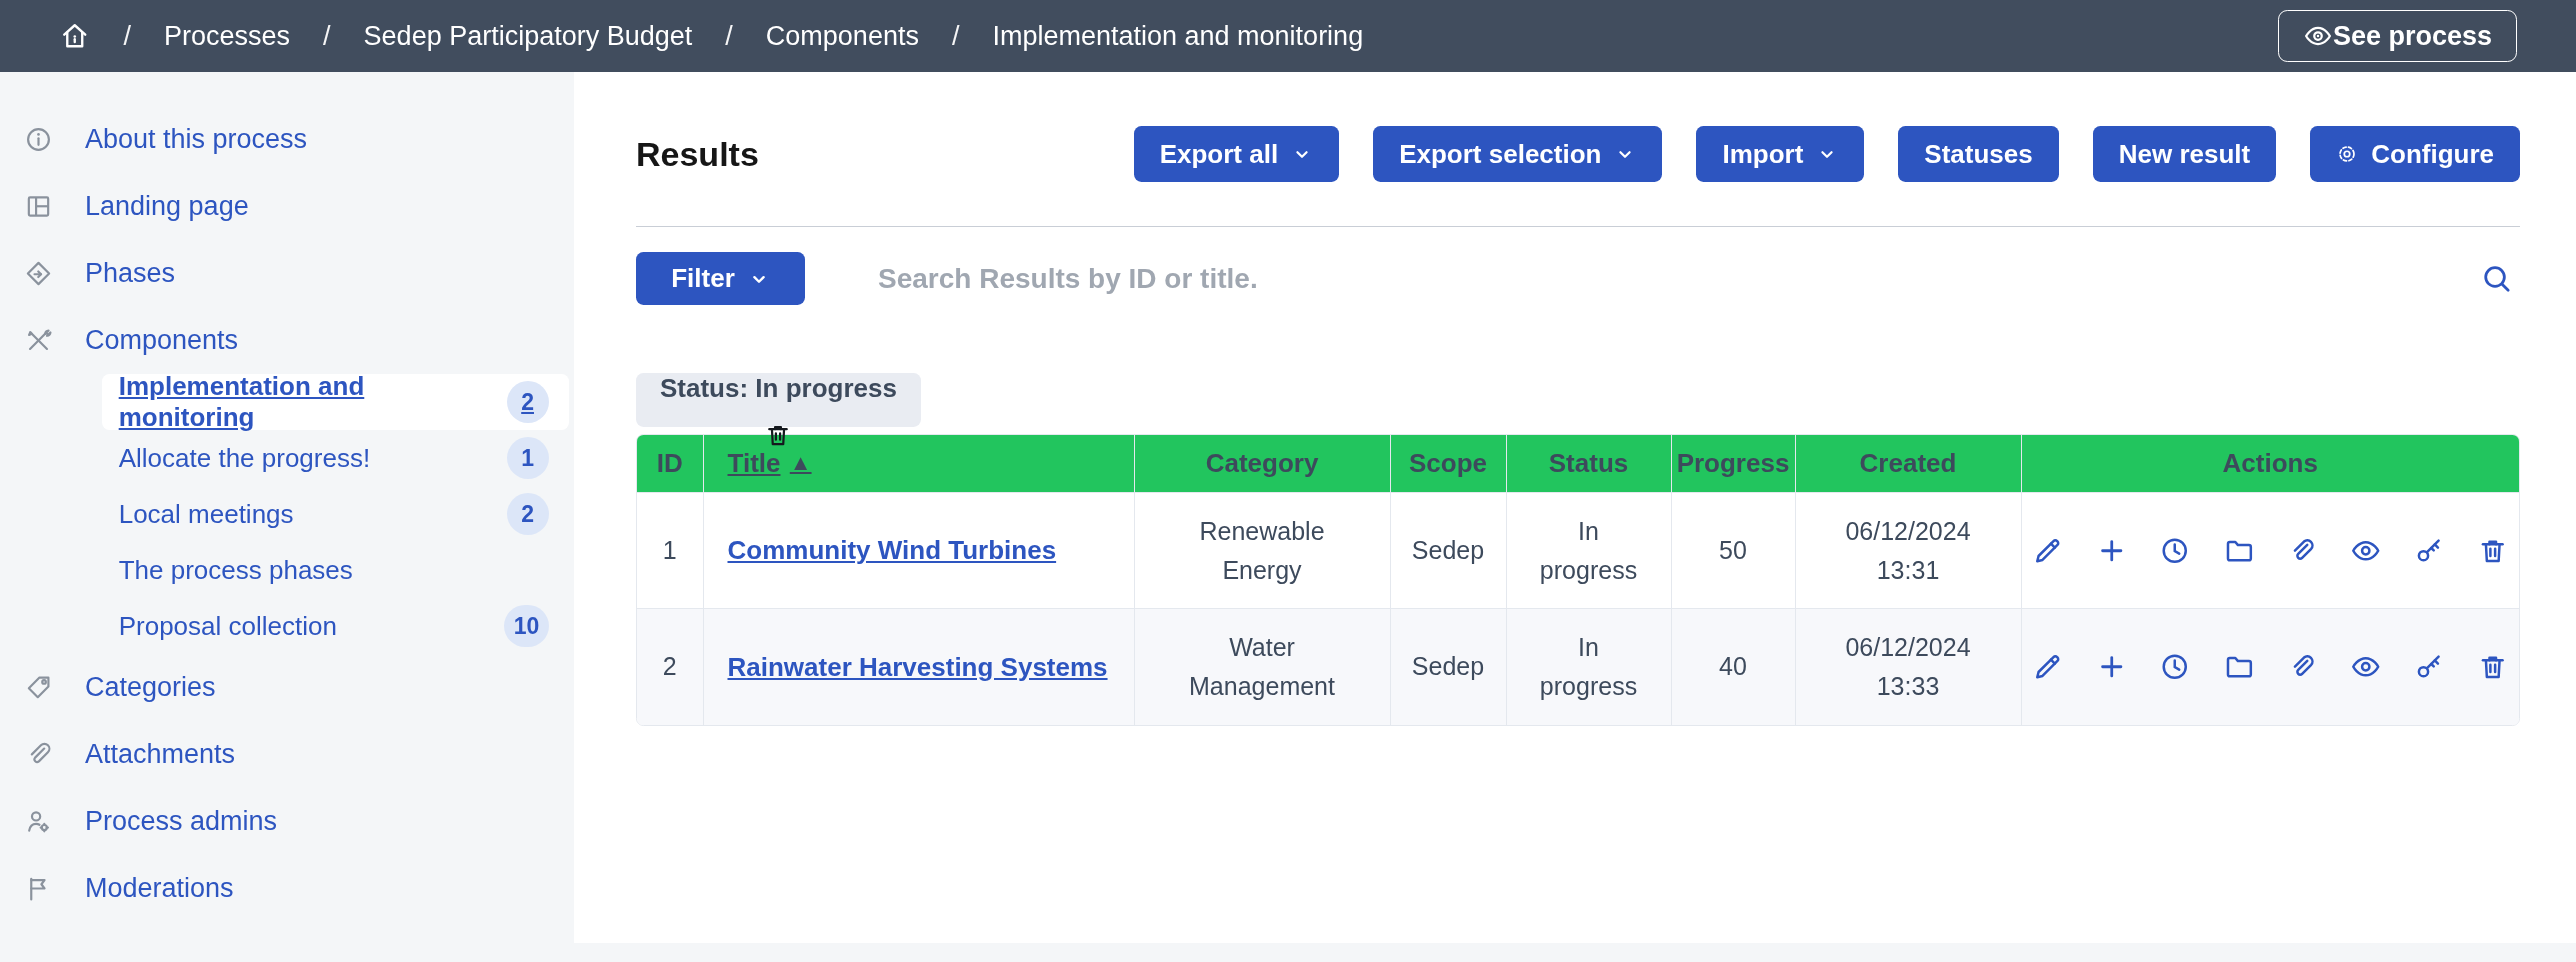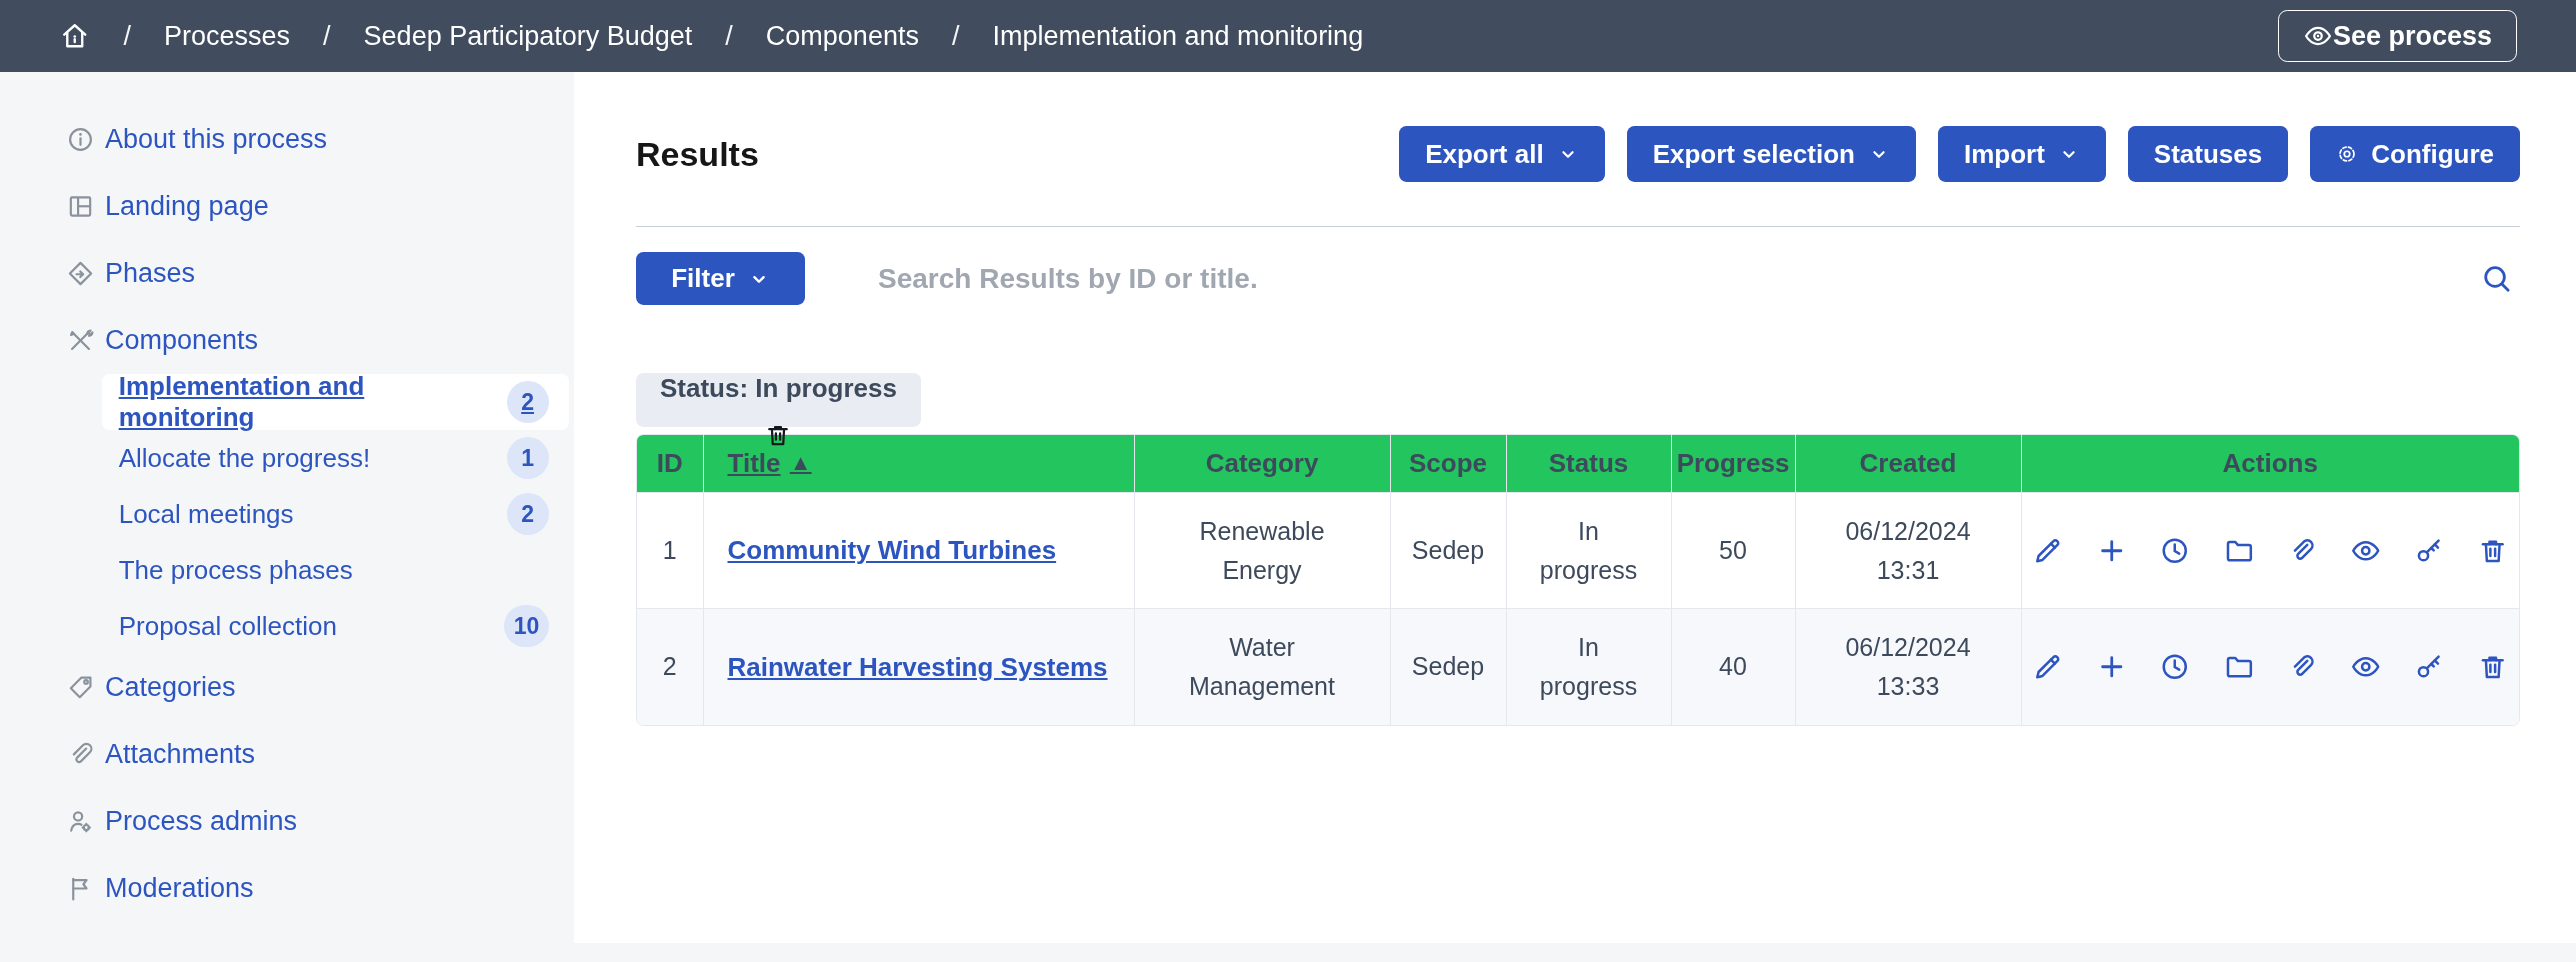--- a/index.html
+++ b/index.html
@@ -27,43 +27,43 @@
     font-weight:bold; font-size:27px; background:transparent; color:#fff; cursor:pointer;
   }
   .see-process svg { width:30px; height:30px; }
 
   
   .shell { display:flex; height:871px; }
 
   
   .sidebar { width:574px; background:#f4f6f8; padding-top:34px; flex-shrink:0; }
   .side-item {
-    height:67px; display:flex; align-items:center; gap:10px;
-    padding-left:66px; font-size:27px; color:#2d55c0; cursor:pointer;
+    height:67px; display:flex; align-items:center; gap:32px;
+    padding-left:24px; font-size:27px; color:#2d55c0; cursor:pointer;
   }
   .side-item .ico { color:#8a929d; }
   .side-item .ico svg { width:29px; height:29px; }
   .sub-list { margin-left:102px; width:467px; }
   .sub-item {
     height:56px; display:flex; align-items:center; justify-content:space-between;
     padding:0 20.4px 0 16.7px; font-size:26px; color:#2d55c0; cursor:pointer;
   }
   .sub-item.selected { background:#fff; border-radius:7.4px; font-weight:bold; }
   .sub-item.selected .sub-label, .sub-item.selected .badge-num { text-decoration:underline; }
   .badge {
     min-width:42px; height:42px; border-radius:21px; background:#dce6f8;
     display:flex; align-items:center; justify-content:center;
     font-size:23px; font-weight:bold; color:#2d55c0; padding:0 9.3px;
   }
 
   
   .main { flex:1; background:#fff; padding:54px 61px 0 62px; }
   .main-header { display:flex; justify-content:space-between; align-items:center; }
   .page-title { font-size:34px; font-weight:bold; color:#161616; }
-  .btn-row { display:flex; gap:22px; }
+  .btn-row { display:flex; gap:34px; }
   .btn {
     background:#2d55c0; color:#fff; border:none; border-radius:7.4px;
     height:56px; padding:0 26px; font-size:26px; font-weight:bold;
     font-family:inherit; display:flex; align-items:center; gap:13px; cursor:pointer;
   }
   .btn svg { width:22px; height:22px; }
   .divider { border:none; border-top:1.9px solid #c9ced6; margin-top:44px; }
 
   .filter-row { margin-top:25px; display:flex; align-items:center; }
   .btn-filter { width:169px; justify-content:center; height:53px; }
@@ -286,20 +286,23 @@
         <button class="btn">
           <span>Import</span>
           <span>
             <svg viewBox="0 0 24 24" fill="none" stroke="currentColor" stroke-width="2.4" stroke-linecap="round" stroke-linejoin="round">
                 <path d="M7 10l5 5 5-5"></path>
               </svg>
           </span>
         </button>
         <button class="btn">
           <span>Statuses</span>
+        </button>
+        <button class="btn">
+          <span>New result</span>
         </button>
         <button class="btn">
           <span>
             <svg viewBox="0 0 24 24" fill="none" stroke="currentColor" stroke-width="1.9" stroke-linecap="round">
               <circle cx="12" cy="12" r="3"></circle>
                 <circle cx="12" cy="12" r="7.6" stroke-dasharray="3.6 2.6"></circle>
             </svg>
           </span>
           <span>Configure</span>
         </button>

